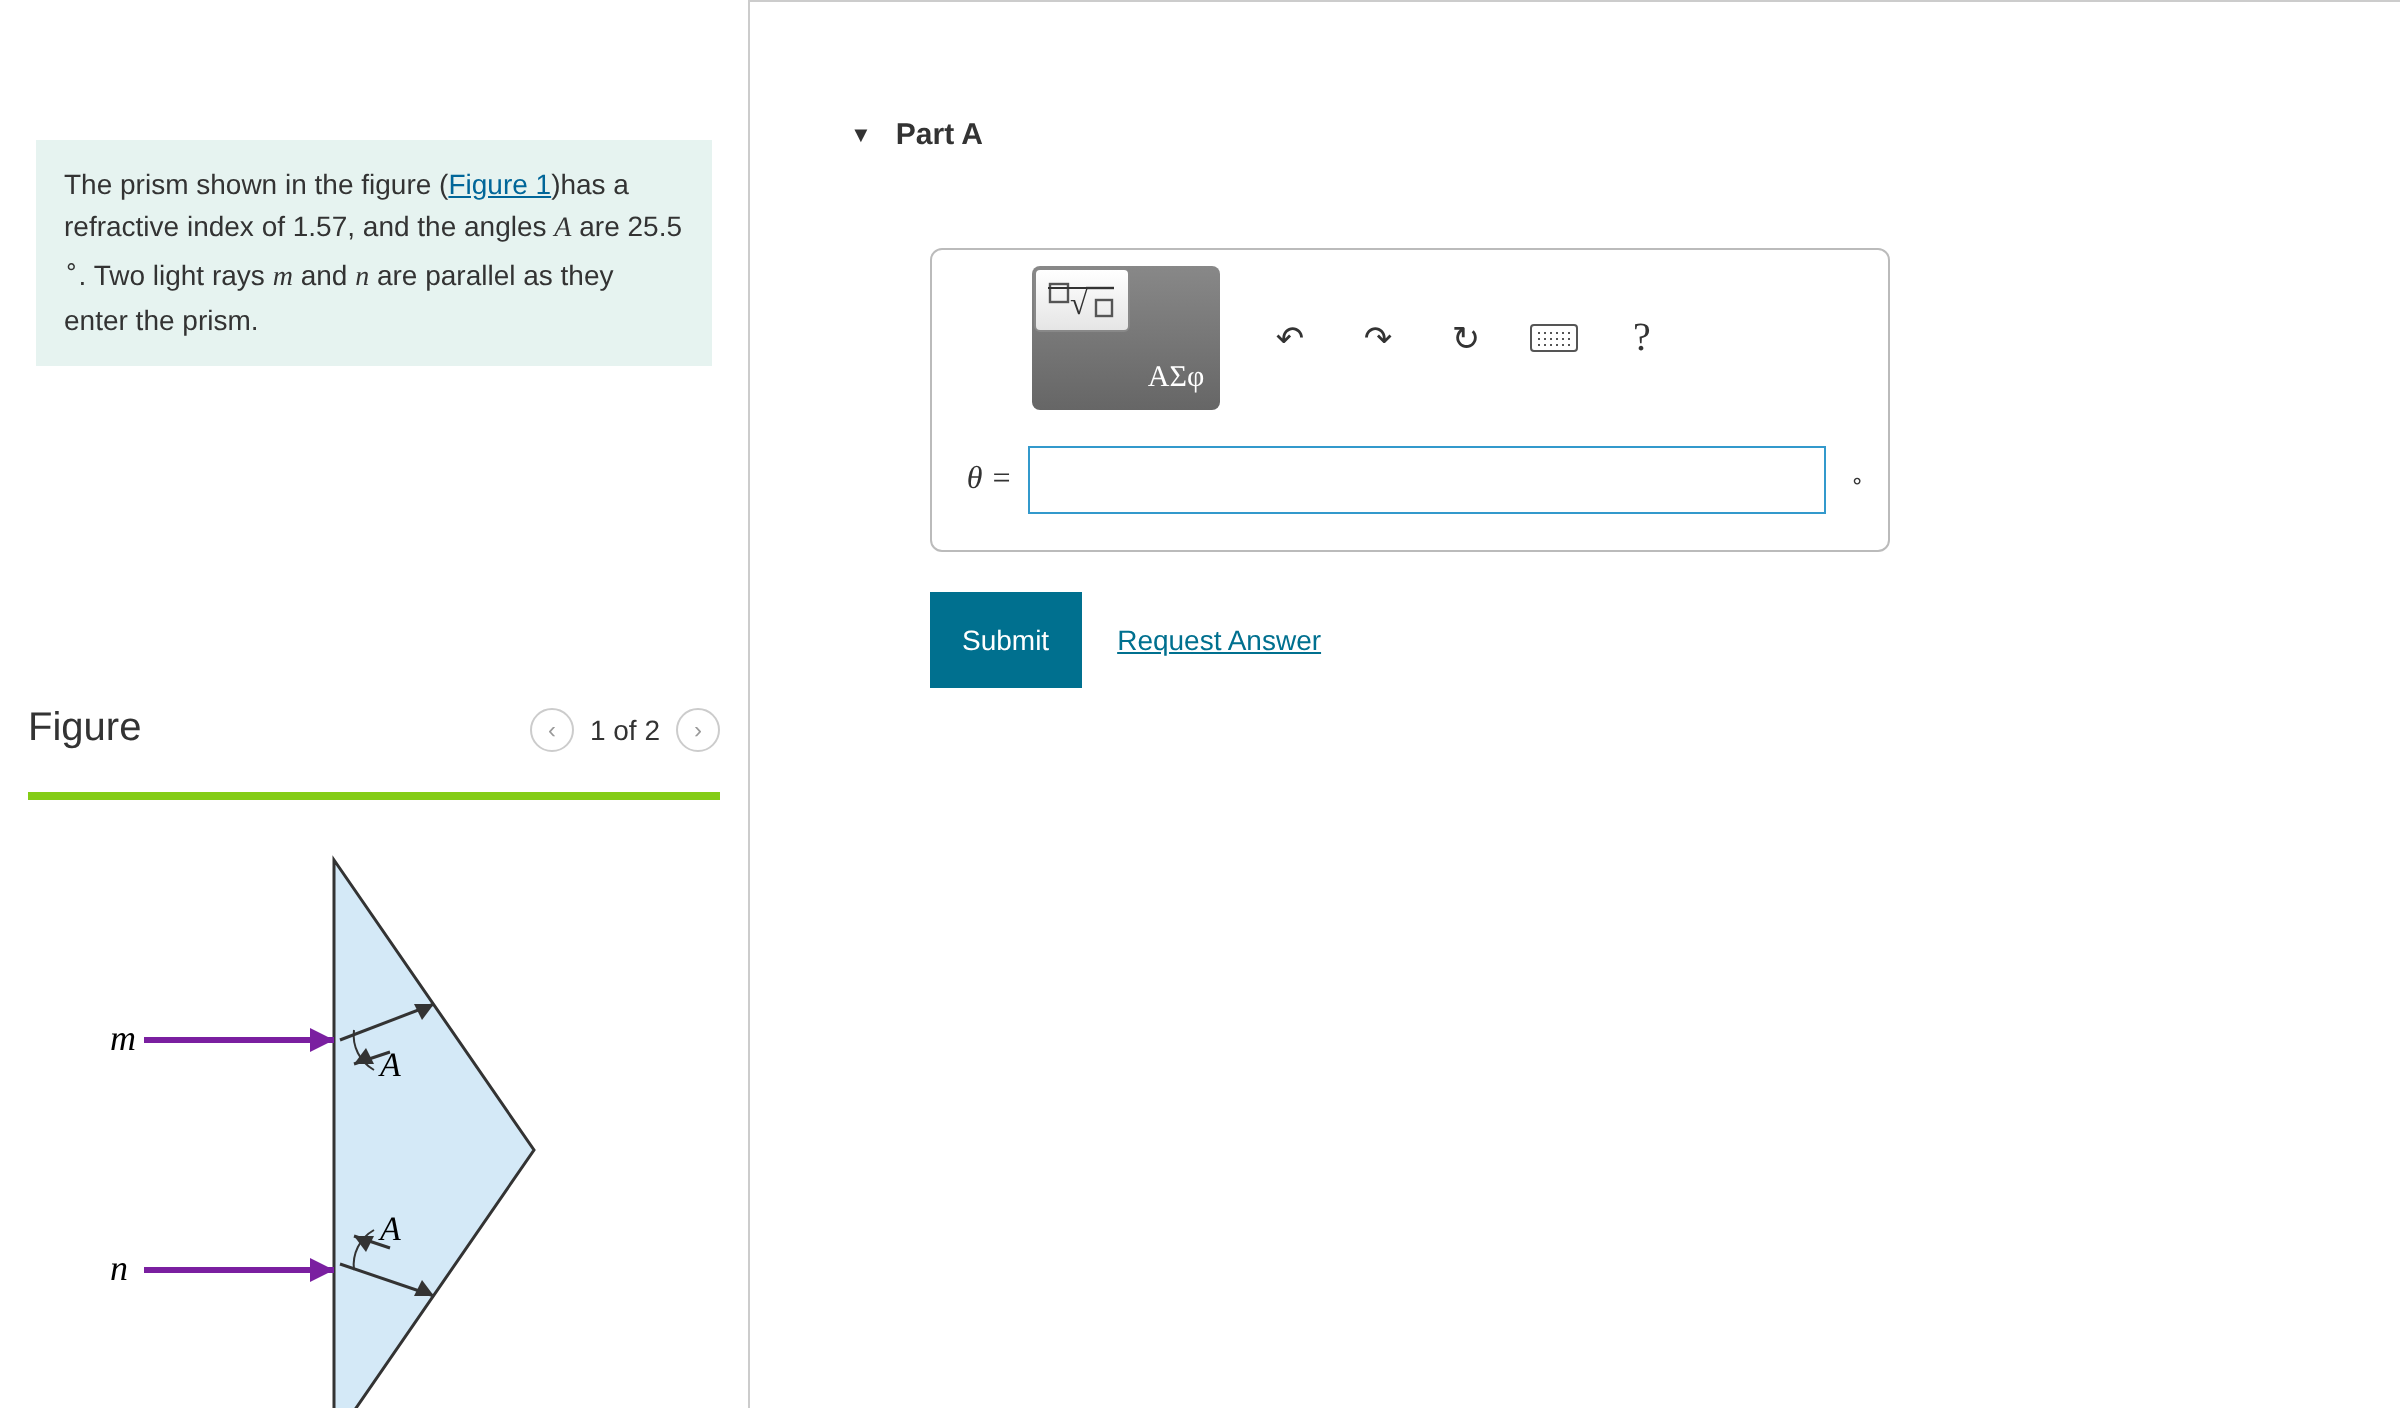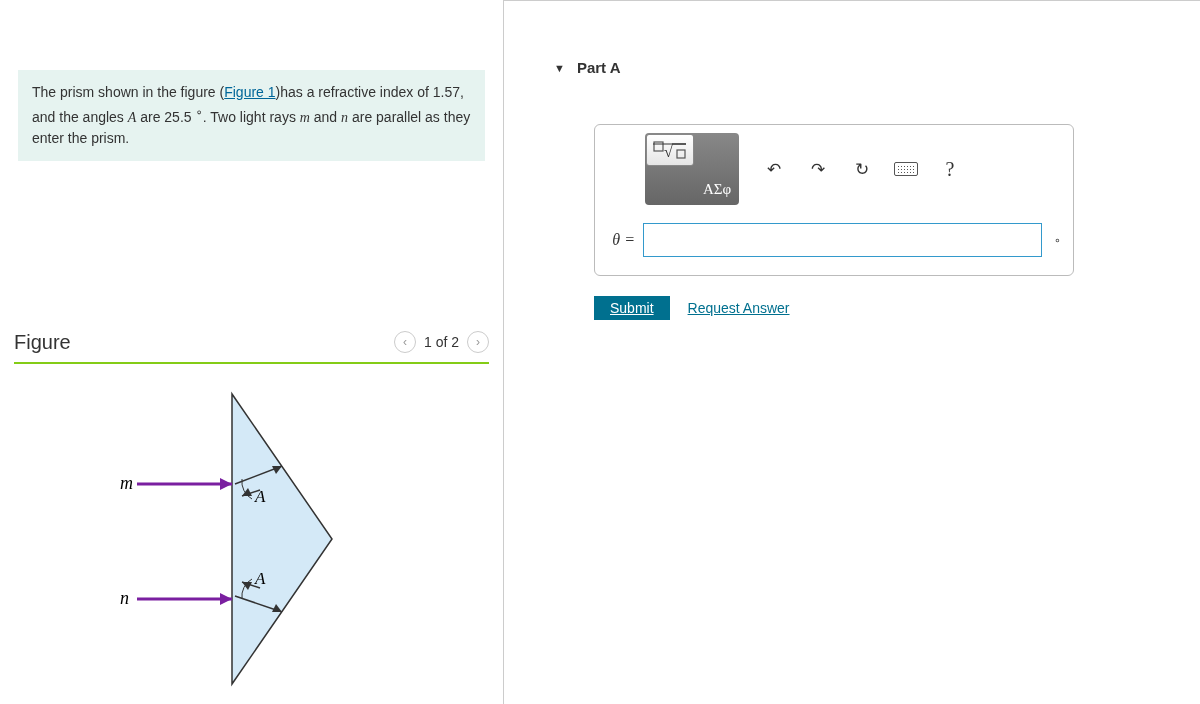--- a/index.html
+++ b/index.html
@@ -9,21 +9,21 @@
     font-size: 14px;
     color: #333;
     background: #fff;
   }
   .container {
     display: flex;
     width: 1200px;
     height: 704px;
   }
   .left-panel {
-    width: 504px;
+    width: 375px;
     border-right: 1px solid #ccc;
     padding: 0;
   }
   .right-panel {
     flex: 1;
     padding: 0 30px 0 30px;
     border-top: 1px solid #ccc;
   }
   .problem-box {
     background: #e6f3f0;
@@ -32,24 +32,24 @@
     line-height: 1.5;
   }
   .problem-box a { color: #006699; text-decoration: underline; }
   .italic-serif { font-family: 'Times New Roman', serif; font-style: italic; }
   .figure-section {
     margin-top: 170px;
     padding: 0 14px;
   }
   .figure-header {
     display: flex;
-    align-items: flex-start;
+    align-items: flex-end;
     justify-content: space-between;
-    border-bottom: 2px solid #84cc16;
-    padding-bottom: 8px;
+    border-bottom: 4px solid #84cc16;
+    padding-bottom: 20px;
   }
   .figure-title { font-size: 20px; color: #333; }
   .figure-nav {
     display: flex;
     align-items: center;
     gap: 8px;
   }
   .nav-btn {
     width: 22px; height: 22px;
     border: 1px solid #ccc;
@@ -152,24 +152,23 @@
   }
   .degree-mark { font-size:11px; vertical-align: top; margin-left:4px;}
   .submit-row {
     display:flex; align-items:center; gap:18px;
     margin: 20px 0 0 60px;
   }
   .submit-btn {
     background:#00708f;
     color:#fff;
     border:none;
-    padding:4px 16px;
+    padding:16px 16px;
     font-size:14px;
     cursor:pointer;
-    text-decoration:underline;
   }
   .link { color:#00708f; font-size:14px;}
   .feedback {
     margin: 40px 0 0 30px;
   }
 </style>
 </head>
 <body>
 
 <div class="container">

